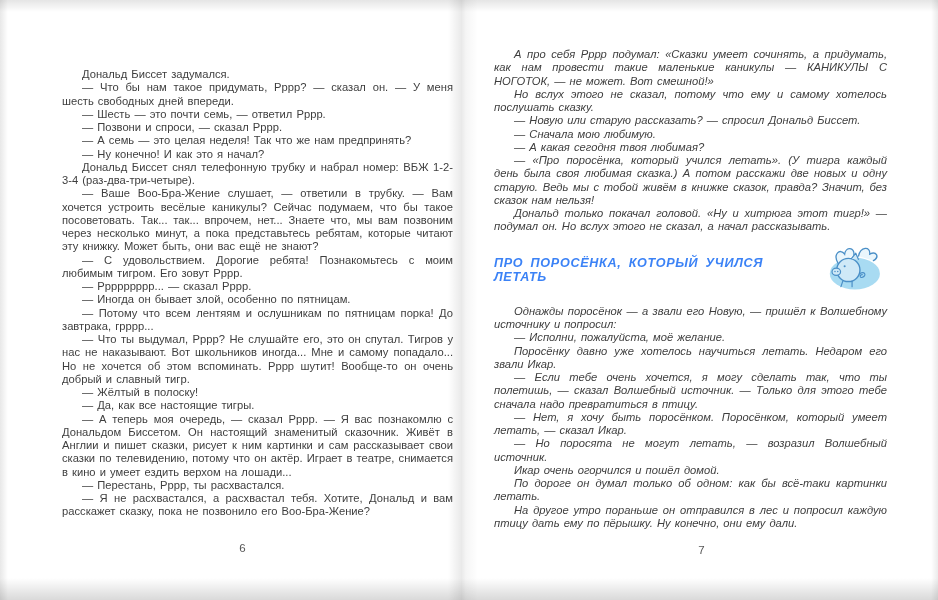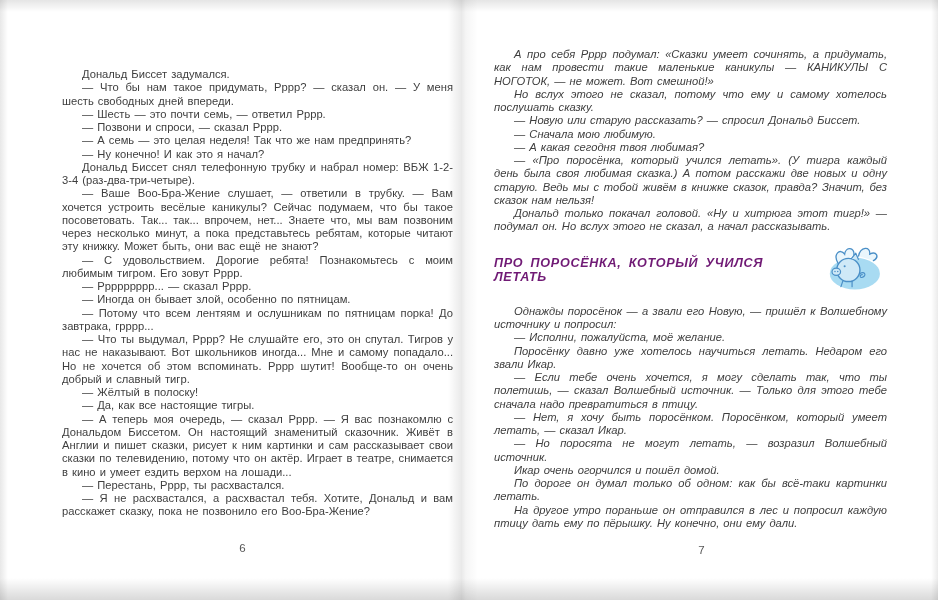--- a/index.html
+++ b/index.html
@@ -40,21 +40,21 @@
   .para { margin: 0; text-indent: 20px; word-spacing: 1px; }
 
   .heading-row {
     display: flex; align-items: center; justify-content: space-between;
     margin: 9px 0 7px 0;
   }
   .story-title {
     margin: 0;
     font-size: 12.6px;
     font-weight: 700;
-    color: #701a75;
+    color: #3b82f6;
     letter-spacing: 0.7px;
     word-spacing: 3px;
     text-align: left;
     text-indent: 0;
     line-height: 14px;
   }
   .illus { flex: 0 0 auto; margin-left: 8px; margin-right: 4px; }
 
   .page-number {
     position: absolute;

